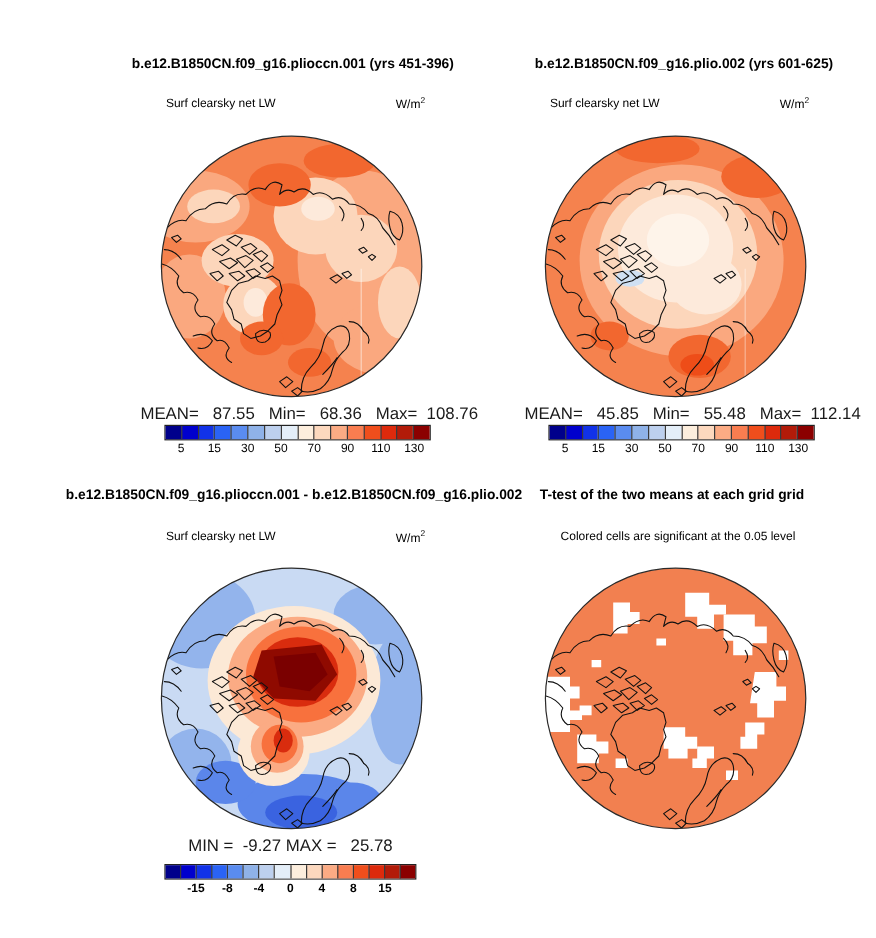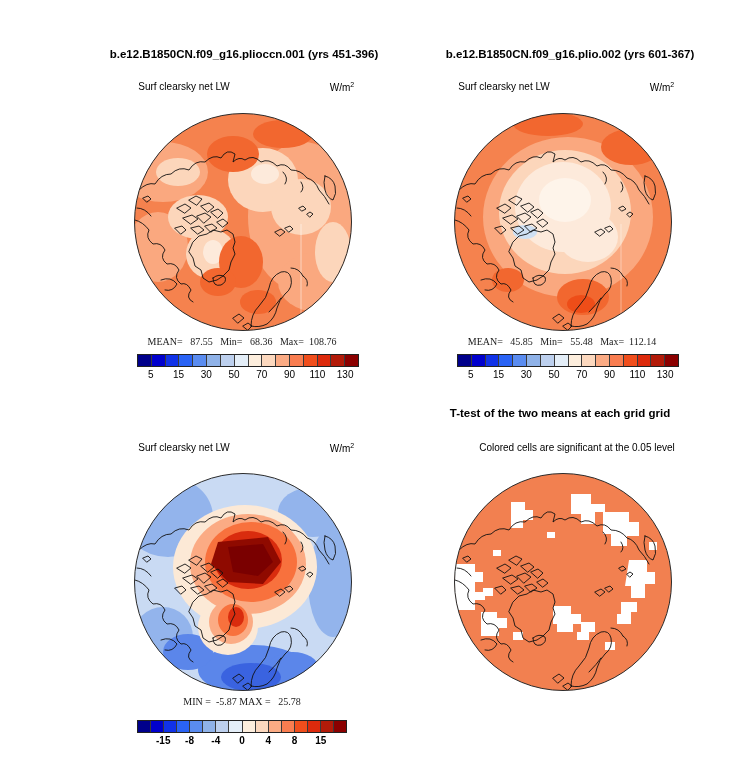--- a/index.html
+++ b/index.html
@@ -2,21 +2,21 @@
 <html><head>
 <meta charset="utf-8">
 <style>
   html,body{margin:0;padding:0;background:#fff;}
   #fig{position:relative;width:730px;height:782px;background:#ffffff;
        font-family:"Liberation Sans",sans-serif;color:#000;overflow:hidden;}
   .abs{position:absolute;}
   .ttl{font-weight:bold;text-align:center;white-space:nowrap;font-size:11.5px;}
   .season{font-weight:bold;text-align:center;font-size:19px;letter-spacing:.5px;}
   .sub{text-align:center;white-space:nowrap;font-size:10px;}
-  .stats{white-space:pre;text-align:center;font-size:10px;color:#1a1a1a;font-family:Liberation Serif, serif;}
+  .stats{white-space:pre;text-align:center;font-size:14px;color:#1a1a1a;}
   sup{font-size:7px;}
   .cb-segments{display:flex;height:13px;border:1px solid #222;box-sizing:border-box;}
   .cb-seg{flex:1;border-left:1px solid #3a3a3a;}
   .cb-seg:first-child{border-left:none;}
   .cb-ticks{position:relative;height:13px;font-size:10px;margin-top:2px;}
   .cb-tick{position:absolute;top:0;transform:translateX(-50%);}
   svg{display:block;}
 </style>
 </head>
 <body>
@@ -69,21 +69,21 @@
         <path d="M100,206 l6,-4 5,4 -6,5 z"></path>
           <path d="M110,214 l5,-3 4,3 -4,4 z"></path>
 
         <path d="M10,86 l5,-2 3,3 -4,3 z"></path>
       </g>
     </defs>
   </svg>
 
 
   <div class="abs ttl" style="left:92px;top:48px;width:304px;">b.e12.B1850CN.f09_g16.plioccn.001 (yrs 451-396)</div>
-  <div class="abs ttl" style="left:418px;top:48px;width:304px;">b.e12.B1850CN.f09_g16.plio.002 (yrs 601-367)</div>
+  <div class="abs ttl" style="left:418px;top:48px;width:304px;">b.e12.B1850CN.f09_g16.plio.002 (yrs 601-625)</div>
 
   <div class="abs sub" style="left:109px;top:81px;width:150px;">Surf clearsky net LW</div>
   <div class="abs sub" style="left:312px;top:81px;width:60px;"><span>W/m</span><sup>2</sup></div>
   <div class="abs sub" style="left:429px;top:81px;width:150px;">Surf clearsky net LW</div>
   <div class="abs sub" style="left:632px;top:81px;width:60px;"><span>W/m</span><sup>2</sup></div>
 
   <svg class="abs" style="left:133px;top:112px;" width="220" height="220" viewBox="0 0 220 220">
     <g clip-path="url(#mapclip)">
       <rect x="0" y="0" width="220" height="220" fill="#f5824e"></rect>
       <ellipse cx="170" cy="105" rx="55" ry="75" fill="#faa87f"></ellipse>
@@ -186,25 +186,26 @@
         <span class="cb-tick" style="left: 18.75%;">15</span>
         <span class="cb-tick" style="left: 31.25%;">30</span>
         <span class="cb-tick" style="left: 43.75%;">50</span>
         <span class="cb-tick" style="left: 56.25%;">70</span>
         <span class="cb-tick" style="left: 68.75%;">90</span>
         <span class="cb-tick" style="left: 81.25%;">110</span>
         <span class="cb-tick" style="left: 93.75%;">130</span>
       </div>
   </div>
 
+  <div class="abs ttl" style="left:20px;top:407px;width:450px;">b.e12.B1850CN.f09_g16.plioccn.001 - b.e12.B1850CN.f09_g16.plio.002</div>
   <div class="abs ttl" style="left:410px;top:407px;width:300px;">T-test of the two means at each grid grid</div>
 
   <div class="abs sub" style="left:109px;top:442px;width:150px;">Surf clearsky net LW</div>
   <div class="abs sub" style="left:312px;top:442px;width:60px;"><span>W/m</span><sup>2</sup></div>
-  <div class="abs sub" style="left:427px;top:442px;width:300px;">Colored cells are significant at the 0.05 level</div>
+  <div class="abs sub" style="left:415px;top:442px;width:300px;">Colored cells are significant at the 0.05 level</div>
 
   <svg class="abs" style="left:133px;top:472px;" width="220" height="220" viewBox="0 0 220 220">
     <g clip-path="url(#mapclip)">
       <rect x="0" y="0" width="220" height="220" fill="#c9daf3"></rect>
       <ellipse cx="35" cy="45" rx="45" ry="40" fill="#93b4ec"></ellipse>
       <ellipse cx="200" cy="110" rx="25" ry="55" fill="#93b4ec"></ellipse>
       <ellipse cx="180" cy="40" rx="35" ry="25" fill="#93b4ec"></ellipse>
       <ellipse cx="30" cy="165" rx="30" ry="30" fill="#93b4ec"></ellipse>
       <ellipse cx="120" cy="198" rx="55" ry="25" fill="#5b86ea"></ellipse>
       <ellipse cx="55" cy="180" rx="25" ry="18" fill="#5b86ea"></ellipse>
@@ -243,21 +244,21 @@
         <path d="M152,170 h10 v8 h-10 z"></path>
           <path d="M60,160 h10 v8 h-10 z"></path>
         <path d="M30,116 h10 v8 h-10 z"></path>
           <path d="M196,70 h8 v8 h-8 z"></path>
       </g>
       <use href="#coastlines" xlink:href="#coastlines"></use>
     </g>
     <circle cx="110" cy="110" r="108.5" fill="none" stroke="#2b2b2b" stroke-width="1"></circle>
   </svg>
 
-  <div class="abs stats" style="left:117px;top:696px;width:250px;">MIN =  -5.87 MAX =   25.78</div>
+  <div class="abs stats" style="left:117px;top:696px;width:250px;">MIN =  -9.27 MAX =   25.78</div>
   <div class="abs" style="left:137px;top:720px;width:210px;font-weight:bold;">
     <div class="cb-segments">
         <div class="cb-seg" style="background: rgb(0, 0, 139);"></div>
         <div class="cb-seg" style="background: rgb(0, 0, 205);"></div>
         <div class="cb-seg" style="background: rgb(17, 50, 232);"></div>
         <div class="cb-seg" style="background: rgb(42, 99, 245);"></div>
         <div class="cb-seg" style="background: rgb(90, 140, 240);"></div>
         <div class="cb-seg" style="background: rgb(143, 178, 232);"></div>
         <div class="cb-seg" style="background: rgb(189, 208, 238);"></div>
         <div class="cb-seg" style="background: rgb(228, 238, 248);"></div>

